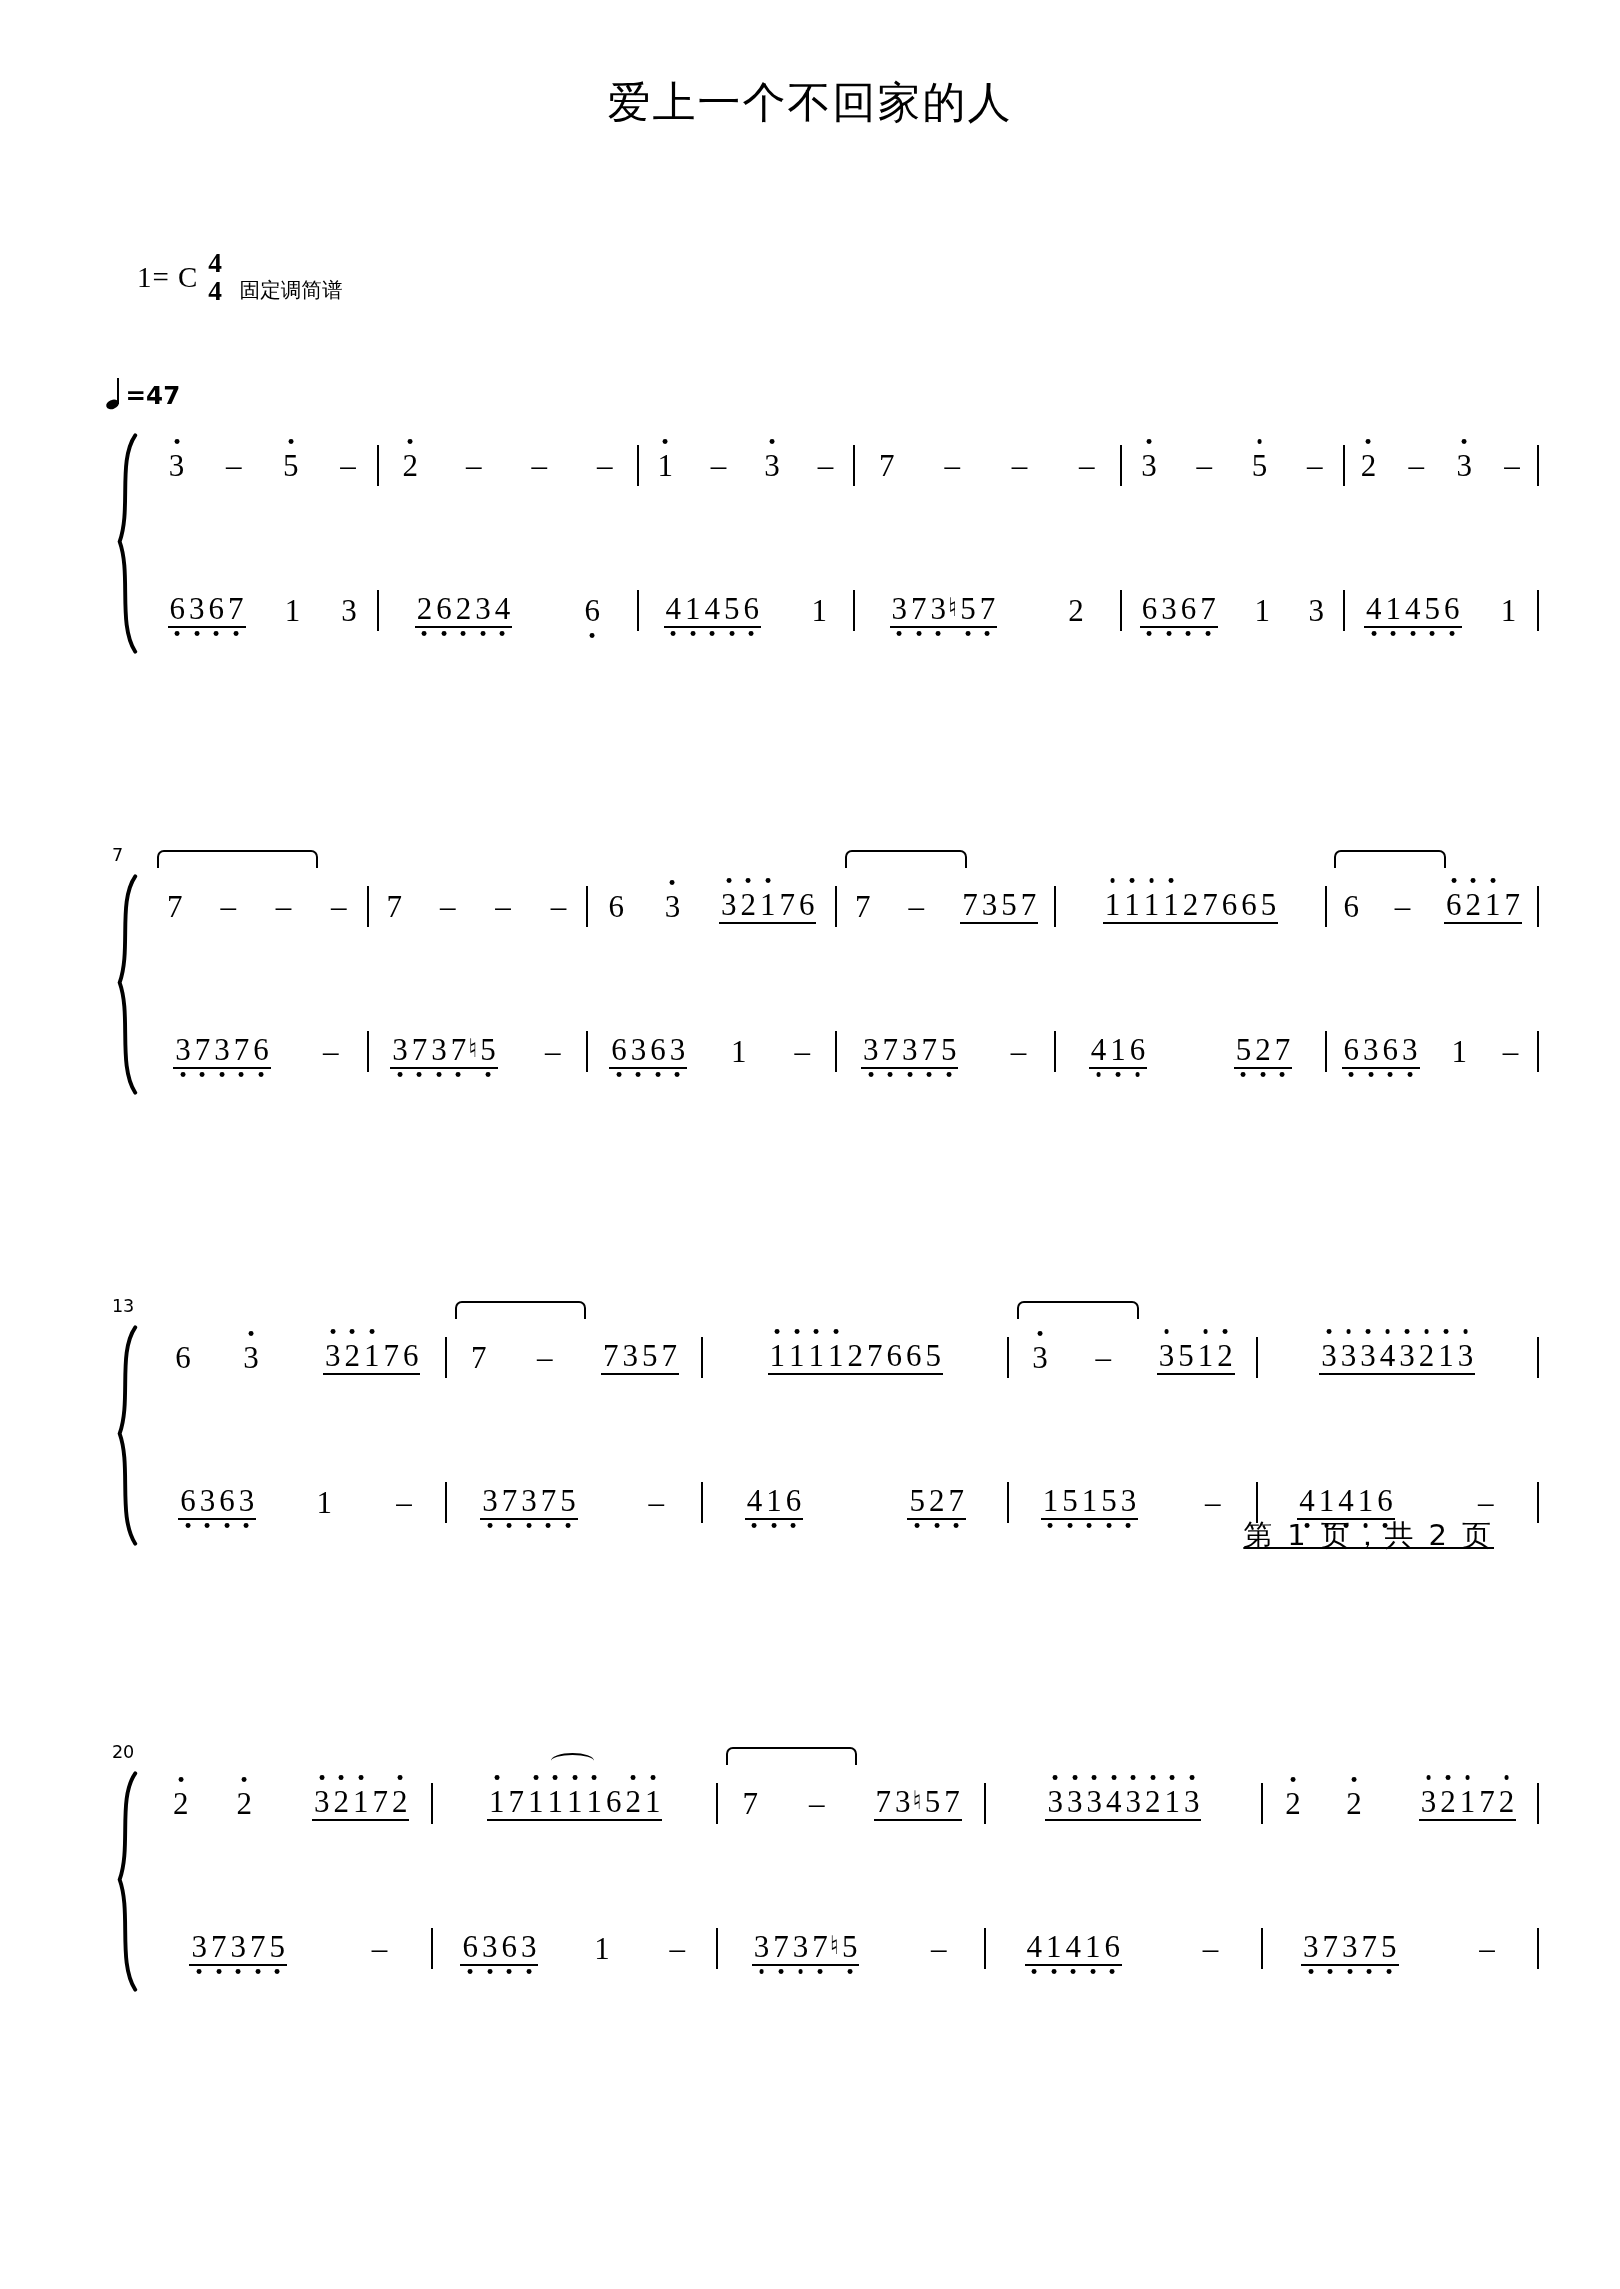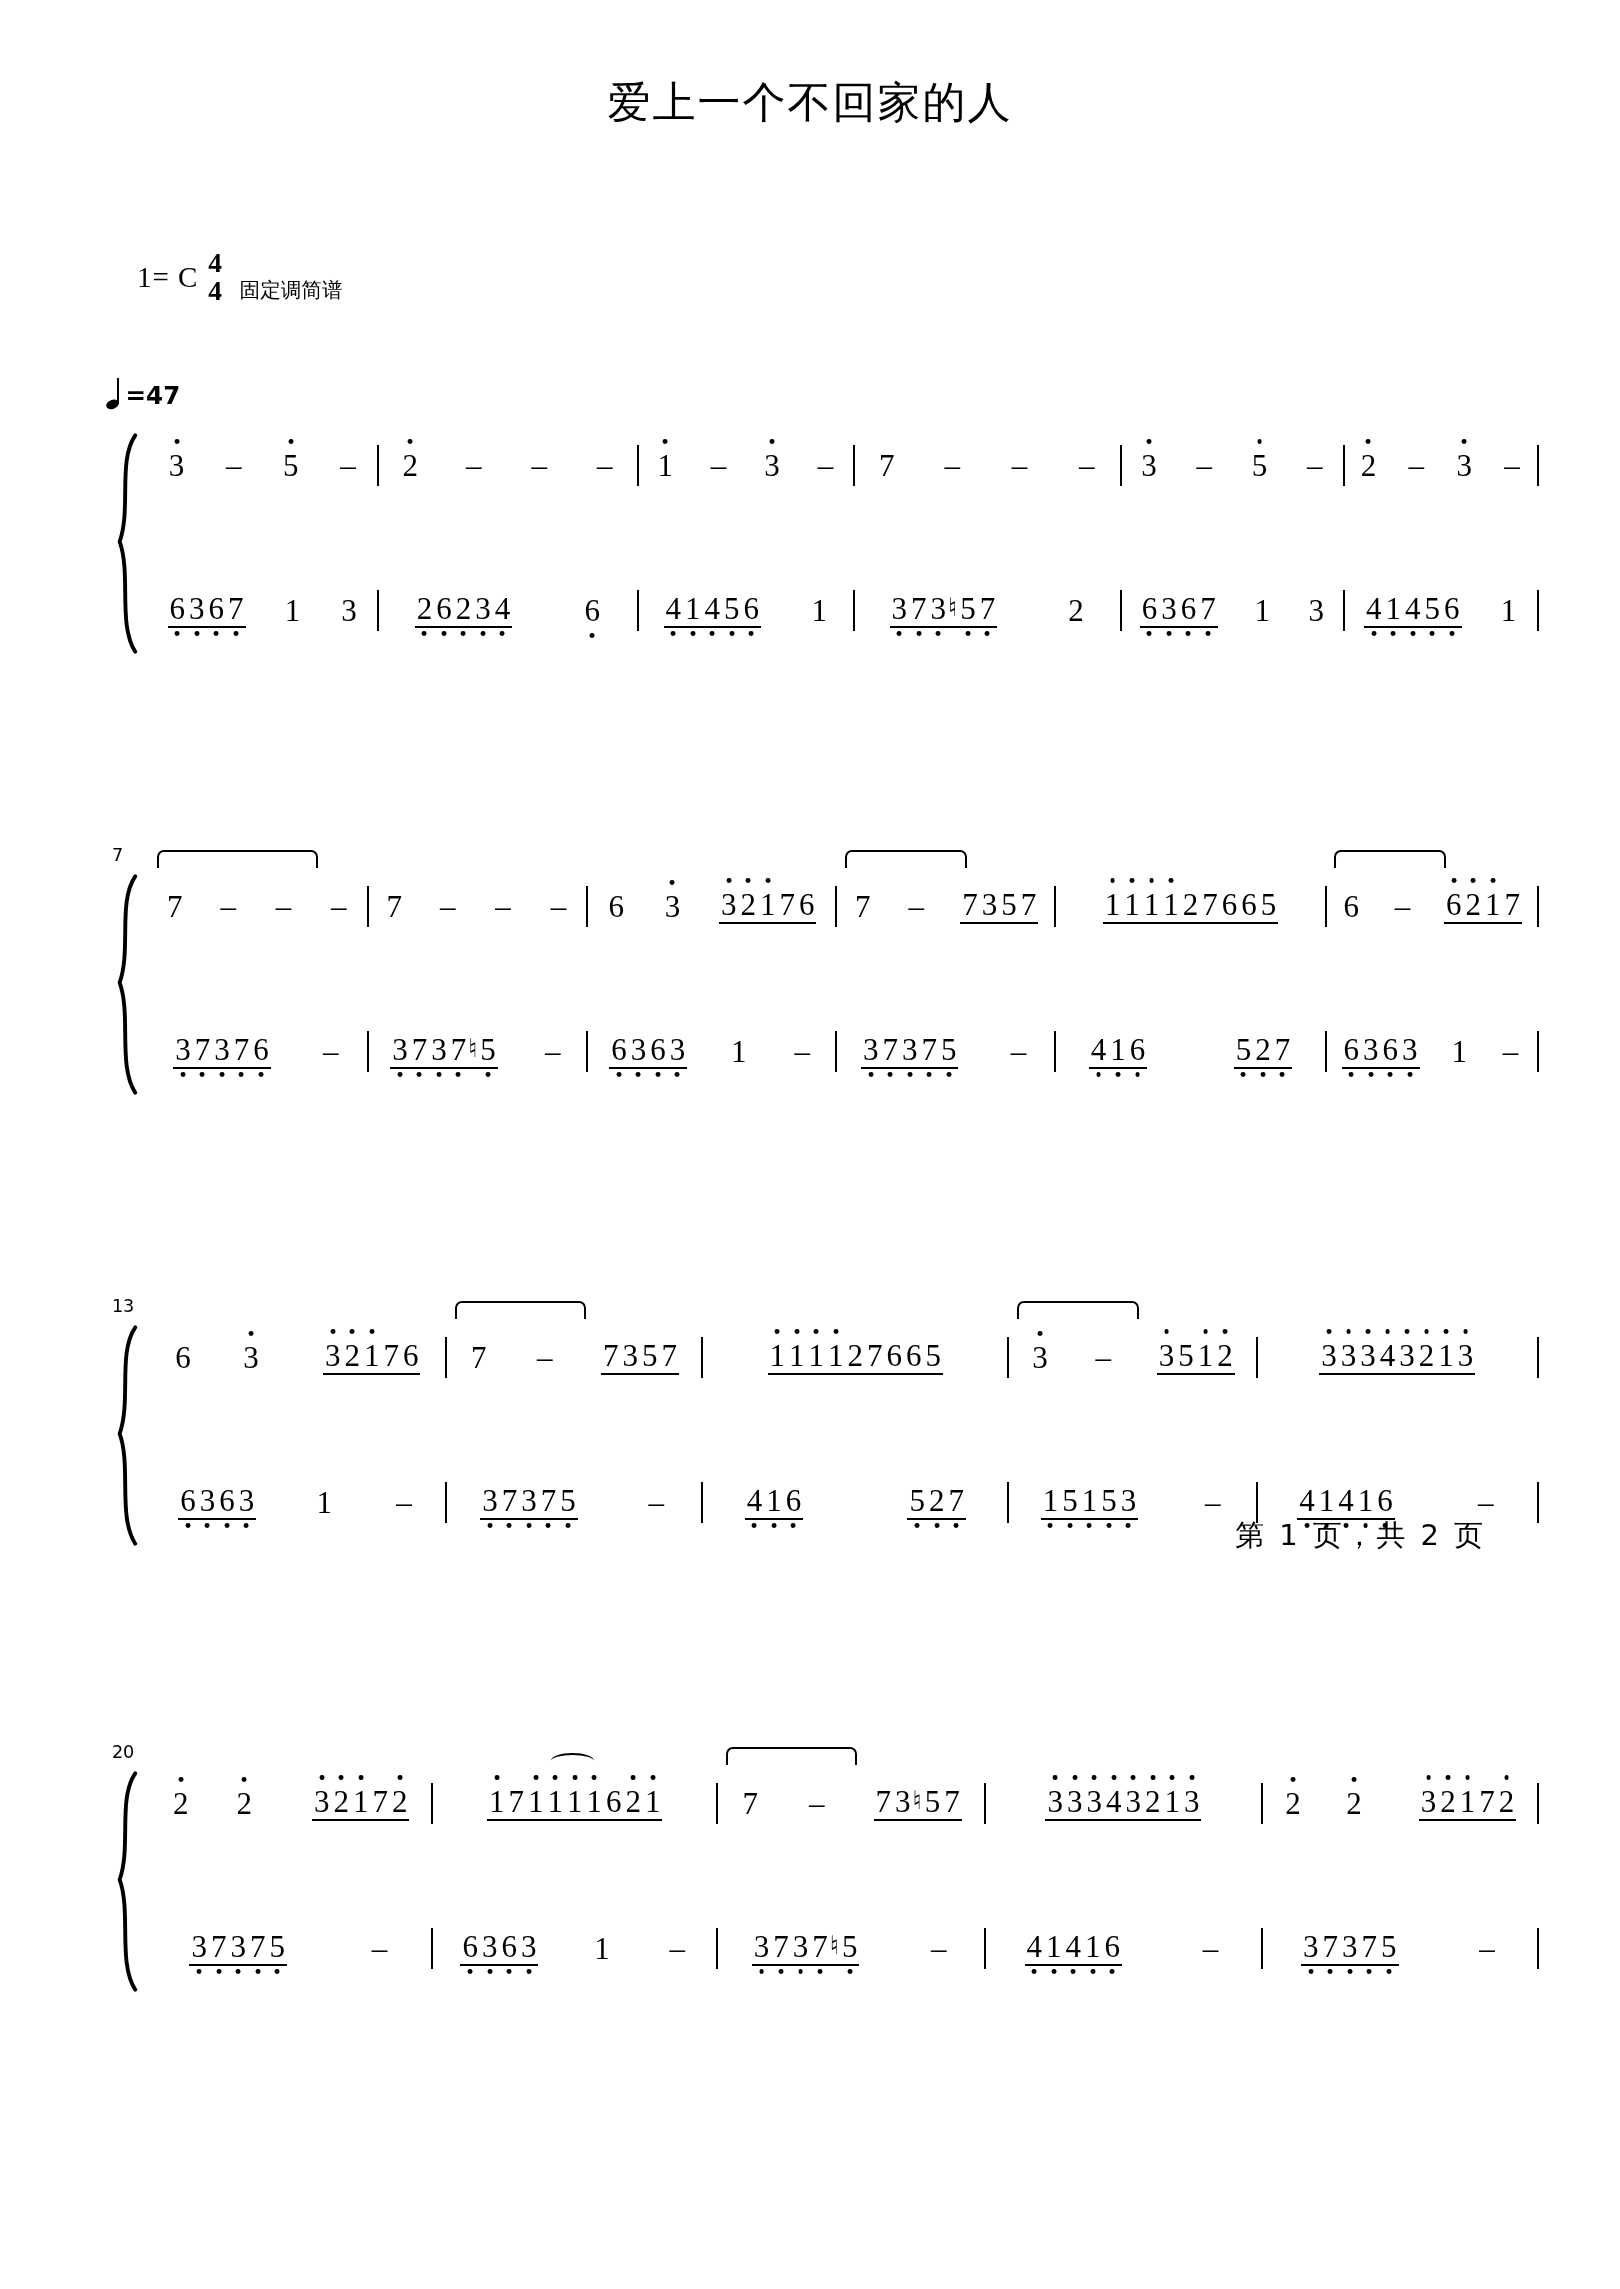--- a/index.html
+++ b/index.html
@@ -224,24 +224,25 @@
     border-top: 2px solid #000;
     border-left: 2px solid #000;
     border-right: 2px solid #000;
     border-radius: 6.9px 6.9px 0 0;
   }
 
   
   .footer {
     position: absolute;
     bottom: 71px;
-    right: 134px;
+    right: 126px;
     font-size: 29px;
     font-family: "DejaVu Sans", sans-serif;
     letter-spacing: 2.9px;
+    text-decoration: underline;
   }
 </style>
 </head>
 <body>
 
 <div class="page">
 
   <div class="title">爱上一个不回家的人</div>
 
   <div class="keyblock">

